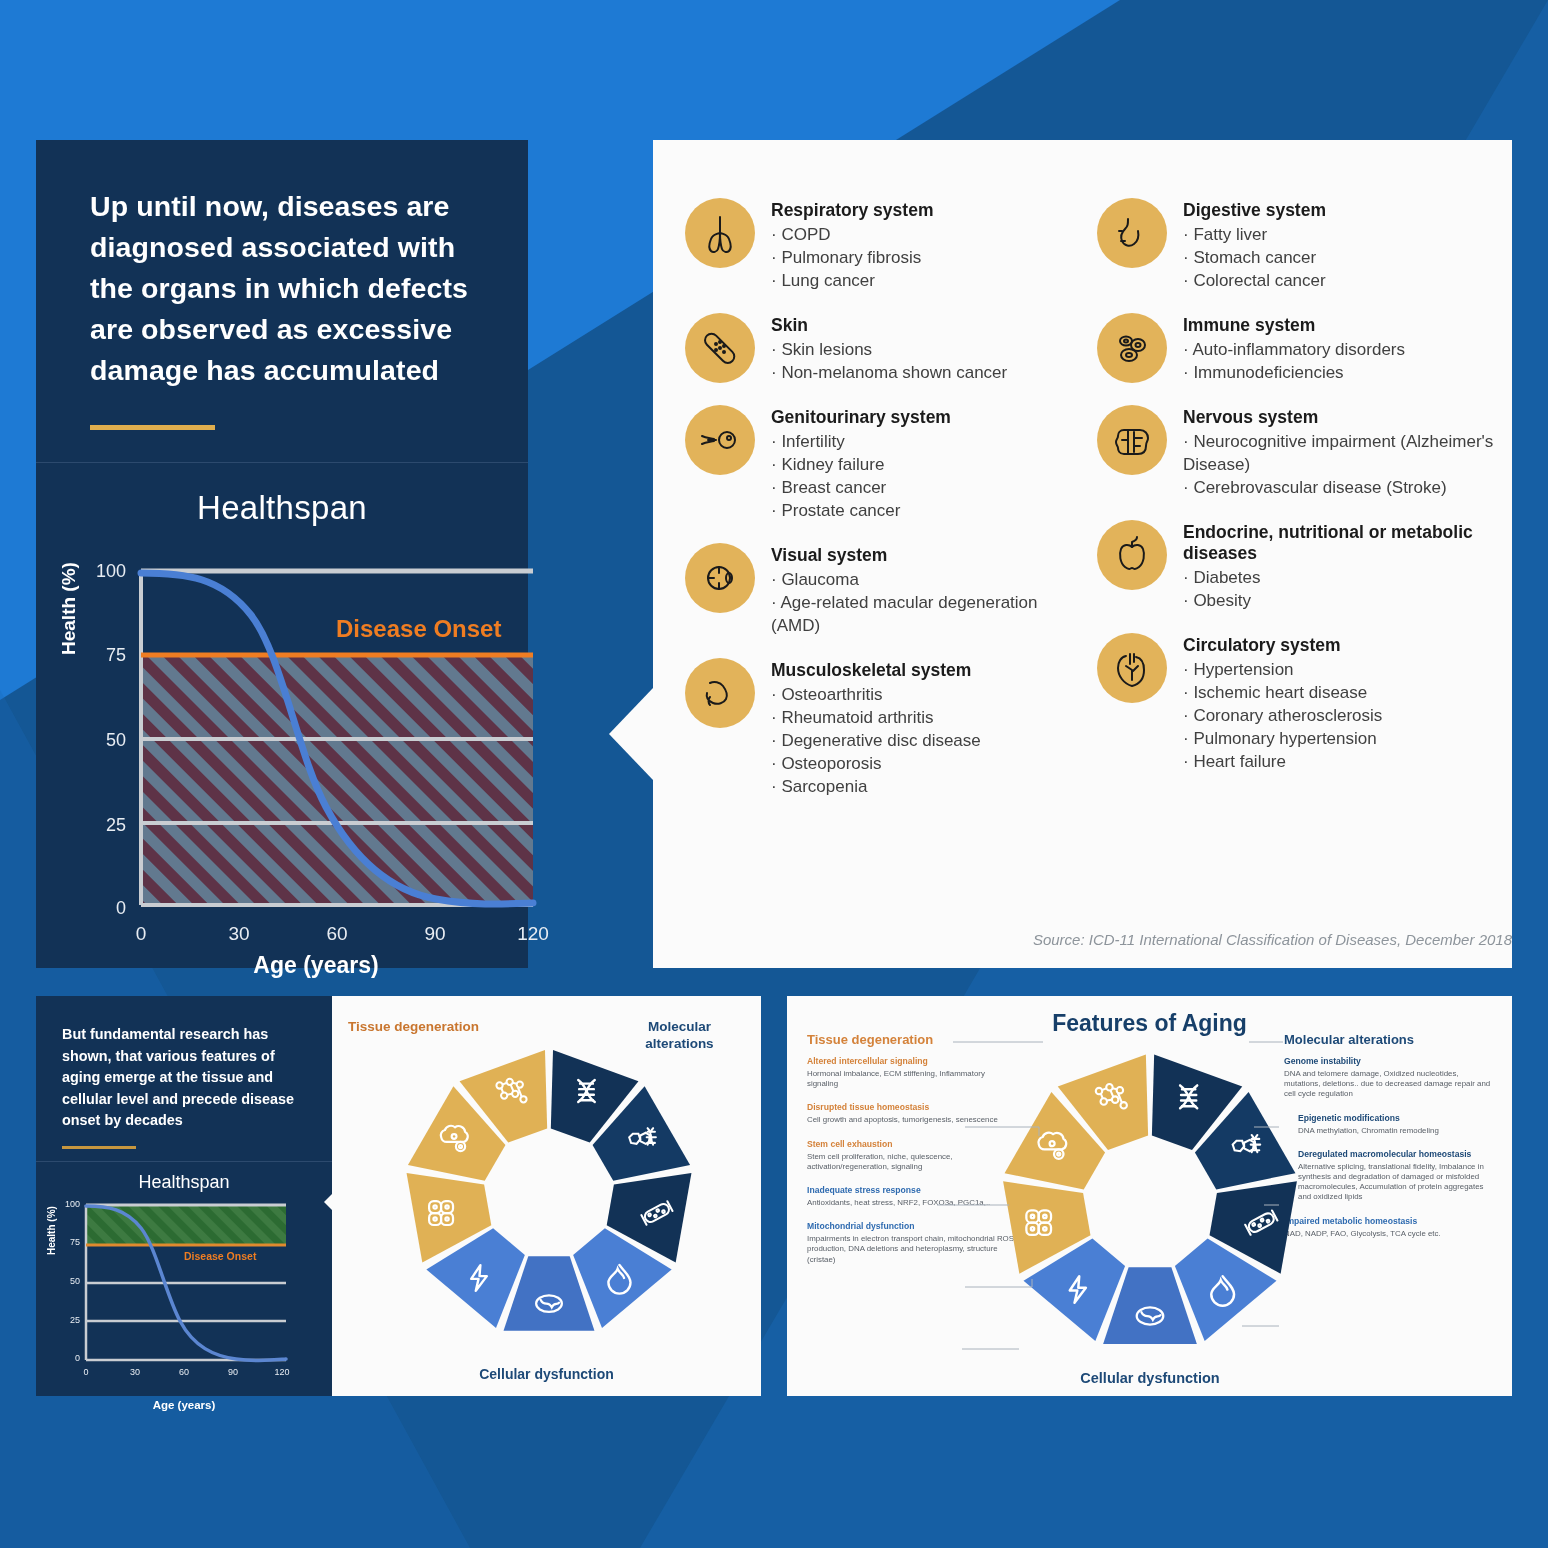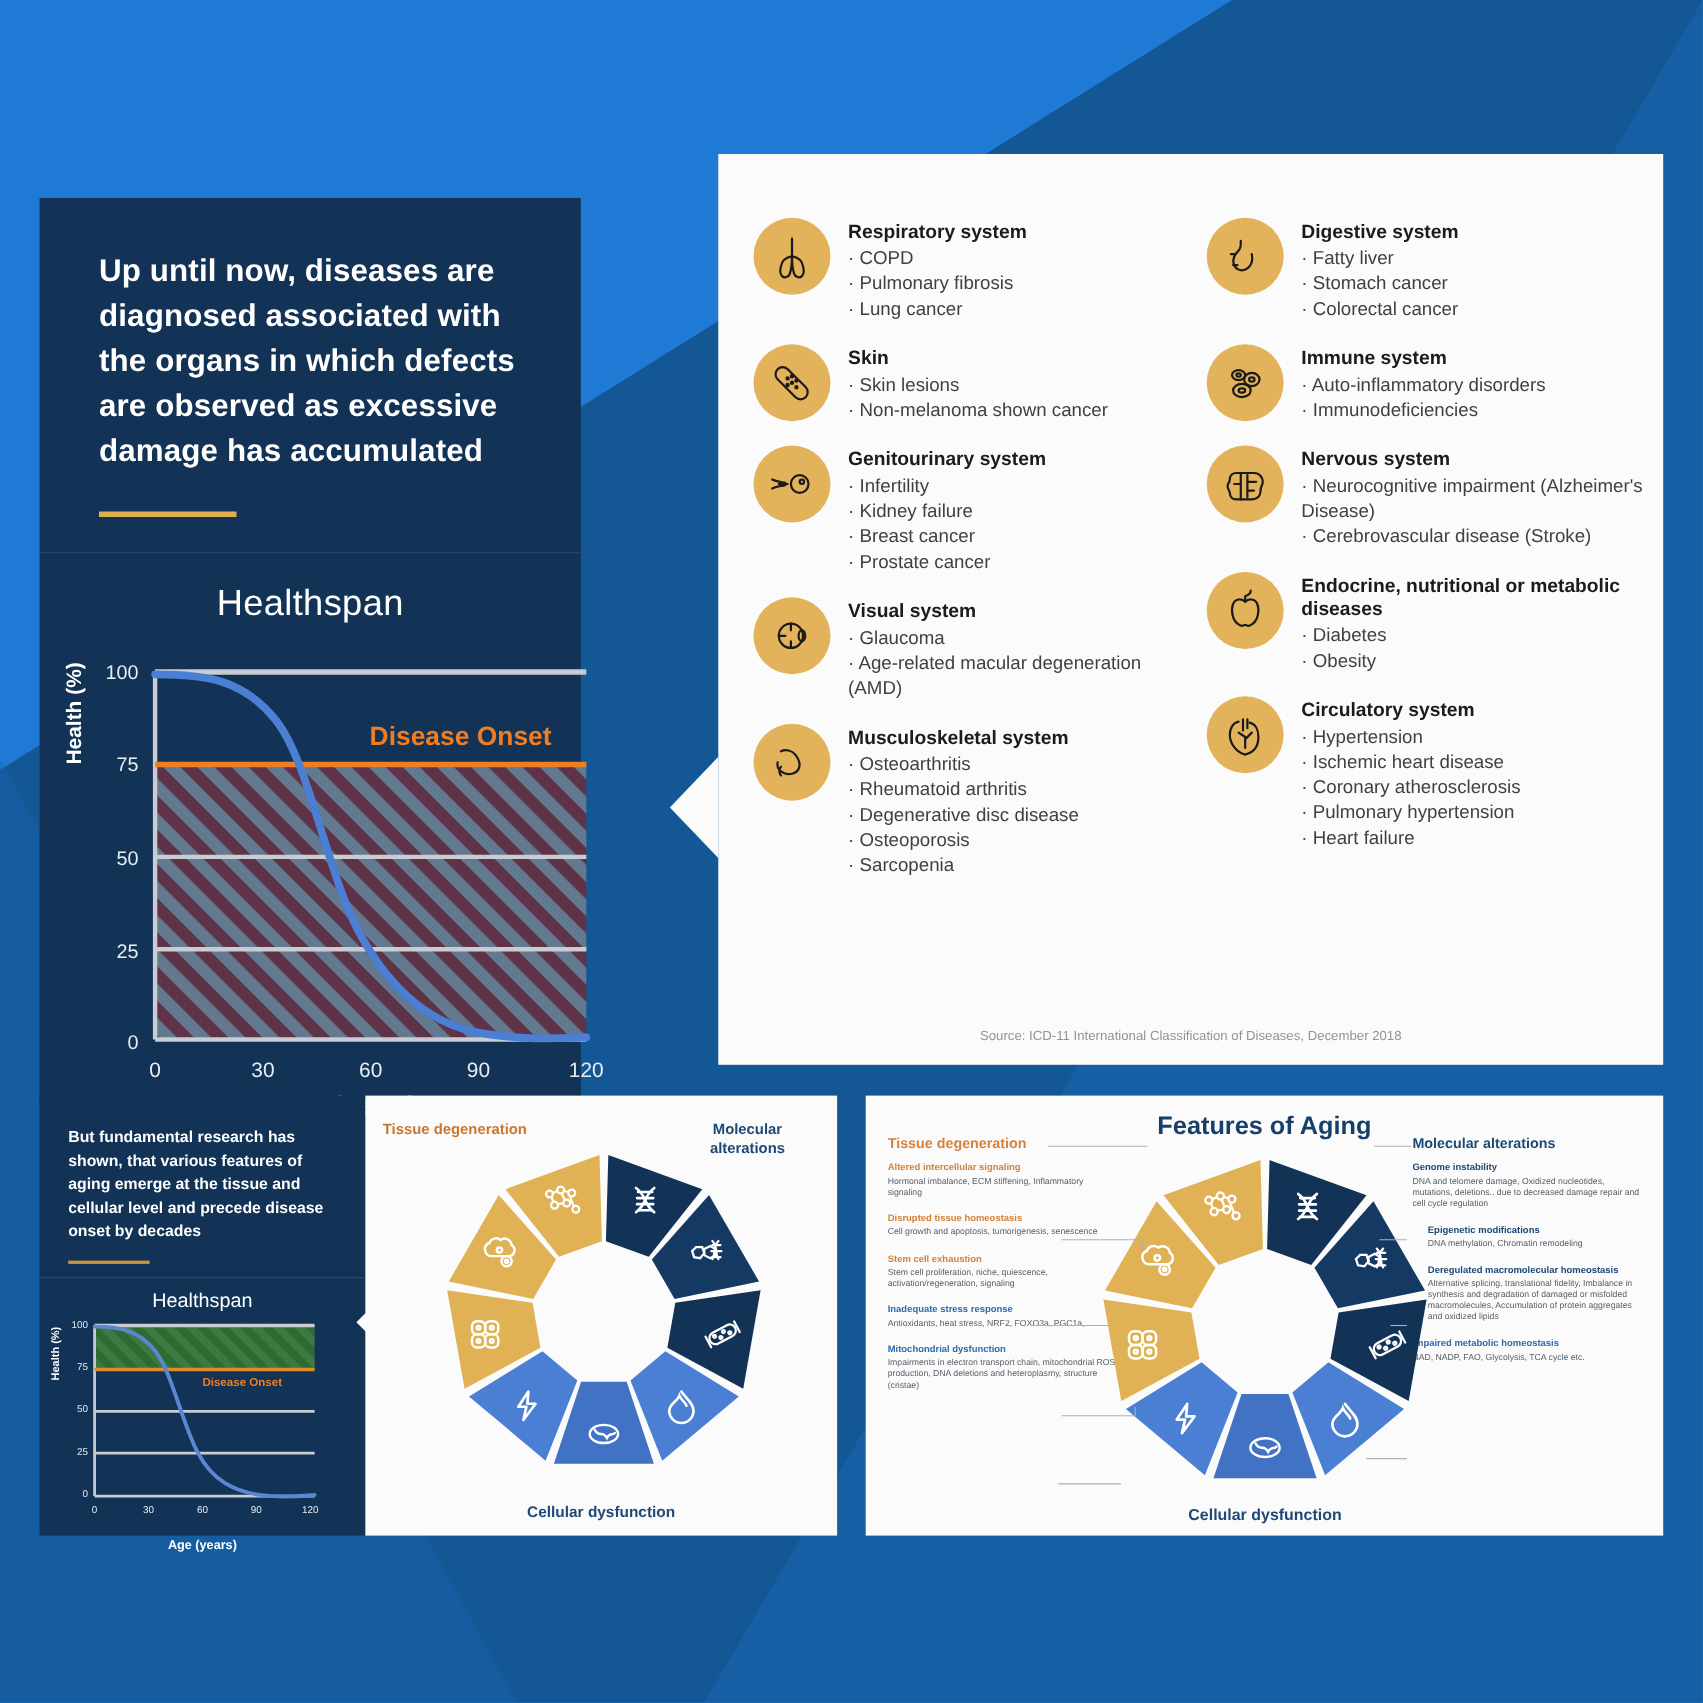--- a/index.html
+++ b/index.html
@@ -10,21 +10,21 @@
     position:relative;
   }
   
   #bg{position:absolute;inset:0;z-index:0;}
   
   .panel{position:absolute;z-index:3;}
   .dark{background:#123256;}
   .white{background:#fbfbfb;}
 
   
-  #tl{left:36px;top:140px;width:492px;height:828px;margin-top:40px;}
+  #tl{left:36px;top:140px;width:492px;height:828px;}
   #tl-quote{padding:46px 44px 0 54px;}
   .quote-text{
     color:#ffffff;font-size:28.5px;line-height:41px;font-weight:bold;
     letter-spacing:.1px;
   }
   .rule-gold{width:125px;height:5px;background:#dfae4e;margin-top:34px;}
   .divider{height:1px;background:#2c4a6e;margin-top:32px;}
 
   #tl-chart-title{
     text-align:center;color:#fff;font-size:33px;font-weight:400;
@@ -49,22 +49,22 @@
   .dis-grid{display:grid;grid-template-columns:390px 400px;column-gap:22px;padding:58px 0 0 32px;}
   .dis-item{display:flex;gap:16px;margin-bottom:21px;}
   .dis-icon{
     width:70px;height:70px;border-radius:50%;background:#e2b35a;flex:0 0 70px;
     display:flex;align-items:center;justify-content:center;
   }
   .dis-body{padding-top:2px;}
   .dis-h{font-size:17.5px;font-weight:bold;color:#1b1b1b;margin-bottom:2px;}
   .dis-li{font-size:17px;color:#404040;line-height:23px;}
   .src{
-    position:absolute;bottom:20px;left:0;right:0;text-align:center;
-    font-size:12px;color:#8d949b;
+    position:absolute;bottom:20px;left:0;right:0;text-align:right;
+    font-size:15px;color:#8d949b;font-style:italic;
   }
 
   
   #bl{left:36px;top:996px;width:725px;height:400px;}
   #bl-dark{position:absolute;left:0;top:0;width:296px;height:400px;background:#123256;z-index:4;}
   #bl-white{position:absolute;left:296px;top:0;width:429px;height:400px;background:#fbfbfb;z-index:3;}
   #bl-quote{padding:28px 24px 0 26px;color:#fff;font-size:14.4px;line-height:21.5px;font-weight:bold;}
   .rule-gold-sm{width:74px;height:3px;background:#c7973f;margin-top:14px;}
   .divider-sm{height:1px;background:#2c4a6e;margin-top:12px;}
   #bl-chart-title{text-align:center;color:#fff;font-size:18px;margin-top:10px;}

